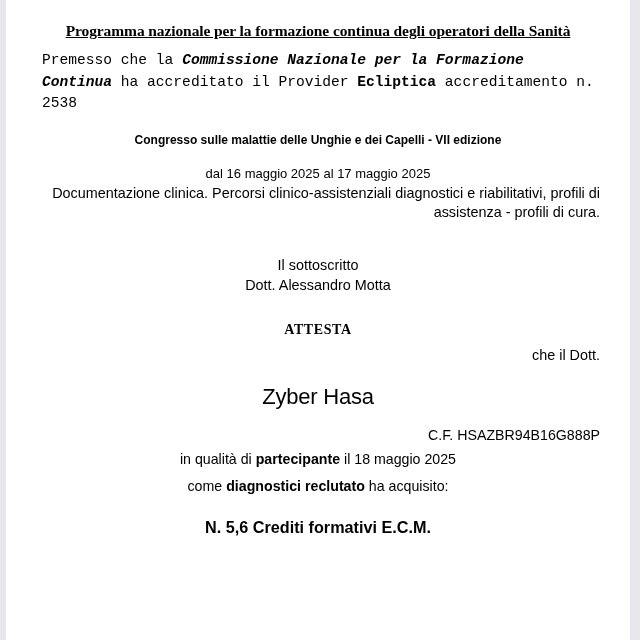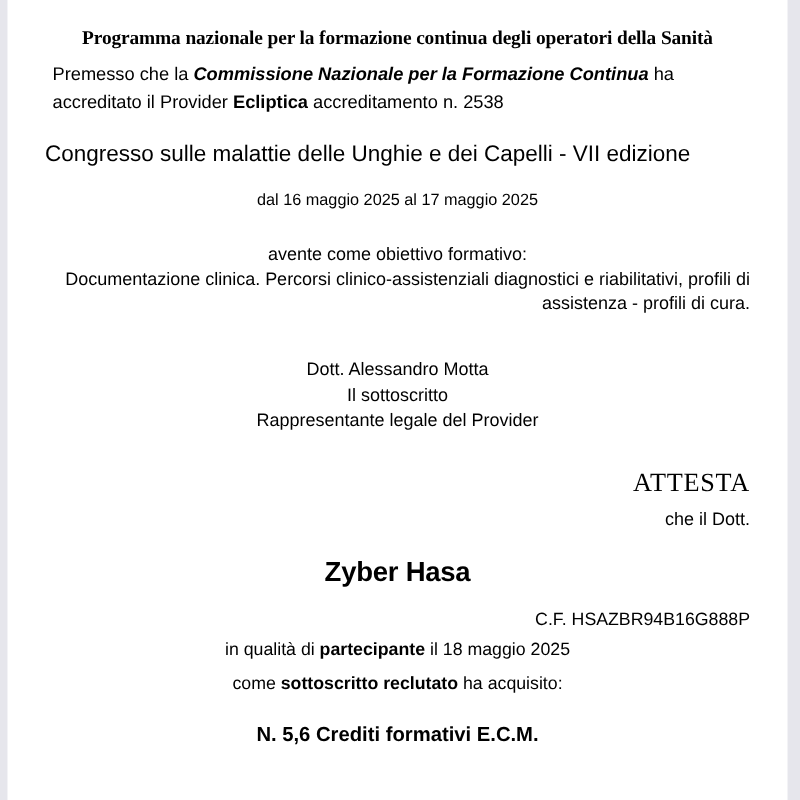--- a/index.html
+++ b/index.html
@@ -30,35 +30,38 @@
     width: 100%;
   }
   .doc-title {
     font-family: "Liberation Serif", serif;
     font-weight: bold;
     font-size: 15.5px;
     text-align: center;
     margin: 21px 0 0 0;
     line-height: 1.25;
     letter-spacing: -0.1px;
+    text-decoration: underline;
   }
   .para {
     font-size: 14.6px;
     text-align: left;
     line-height: 1.46;
     margin: 10px 0 0 6px;
+    font-family: Liberation Mono, monospace;
   }
   .para.tight {
     margin-top: 9px;
   }
   .b { font-weight: bold; }
   .bi { font-weight: bold; font-style: italic; }
   .event-title {
-    font-size: 18px;
-    font-weight: normal;
+    font-size: 12px;
+    font-weight: bold;
+    text-align: center;
     margin: 19px 0 0 0;
     line-height: 1.3;
   }
   .event-dates {
     font-size: 13px;
     text-align: center;
     margin: 17px 0 0 0;
   }
   .objective-label {
     font-size: 14.4px;
@@ -72,34 +75,34 @@
     margin: 3px 0 0 0;
   }
   .signer-block {
     text-align: center;
     font-size: 14.4px;
     line-height: 1.42;
     margin: 33px 0 0 0;
   }
   .attesta {
     font-family: "Liberation Serif", serif;
-    font-weight: normal;
-    font-size: 21px;
-    text-align: right;
+    font-weight: bold;
+    font-size: 14px;
+    text-align: center;
     letter-spacing: 0.6px;
     margin: 26px 0 0 0;
   }
   .che-il-dott {
     font-size: 14.4px;
     text-align: right;
     margin: 9px 0 0 0;
   }
   .recipient-name {
     font-size: 22px;
-    font-weight: bold;
+    font-weight: normal;
     text-align: center;
     margin: 21px 0 0 0;
     letter-spacing: -0.2px;
   }
   .fiscal-code {
     font-size: 14.2px;
     text-align: right;
     margin: 17px 0 0 0;
   }
   .role-line {
@@ -123,38 +126,36 @@
 
     <div class="doc-title">Programma nazionale per la formazione continua degli operatori della Sanità</div>
 
     <div class="para"><span>Premesso che la </span><span class="bi">Commissione Nazionale per la Formazione Continua</span><span> ha accreditato il Provider </span><span class="b">Ecliptica</span><span> accreditamento n. 2538</span></div>
 
 
     <div class="event-title">Congresso sulle malattie delle Unghie e dei Capelli - VII edizione</div>
 
     <div class="event-dates">dal 16 maggio 2025 al 17 maggio 2025</div>
 
-    <div class="objective-label">avente come obiettivo formativo:</div>
 
     <div class="objective-text">Documentazione clinica. Percorsi clinico-assistenziali diagnostici e riabilitativi, profili di assistenza - profili di cura.</div>
 
     <div class="signer-block">
+      <div>Il sottoscritto</div>
       <div>Dott. Alessandro Motta</div>
-      <div>Il sottoscritto</div>
-      <div>Rappresentante legale del Provider</div>
     </div>
 
     <div class="attesta">ATTESTA</div>
 
     <div class="che-il-dott">che il Dott.</div>
 
     <div class="recipient-name">Zyber Hasa</div>
 
     <div class="fiscal-code">C.F. HSAZBR94B16G888P</div>
 
     <div class="role-line"><span>in qualità di </span><span class="b">partecipante</span><span> il 18 maggio 2025</span></div>
 
-    <div class="role-line"><span>come </span><span class="b">sottoscritto reclutato</span><span> ha acquisito:</span></div>
+    <div class="role-line"><span>come </span><span class="b">diagnostici reclutato</span><span> ha acquisito:</span></div>
 
     <div class="credits">N. 5,6 Crediti formativi E.C.M.</div>
 
   </div>
 </div>
 
 </body></html>

